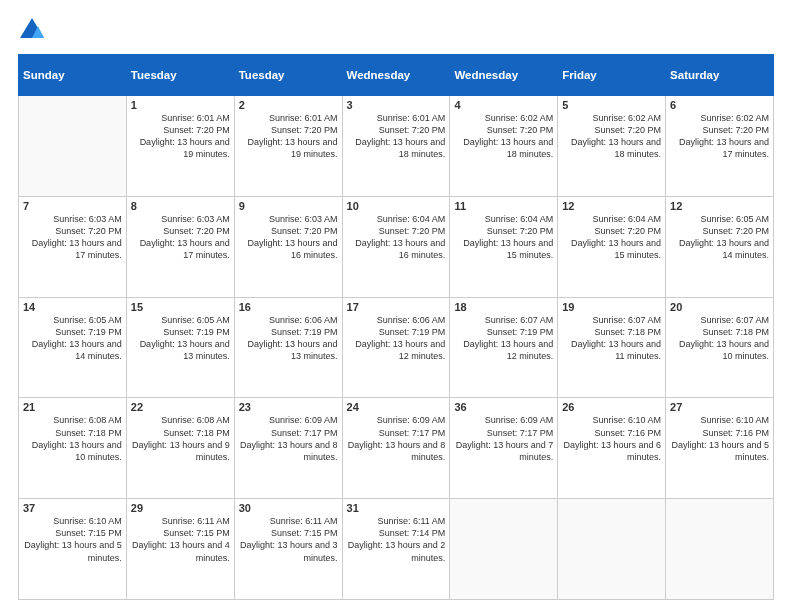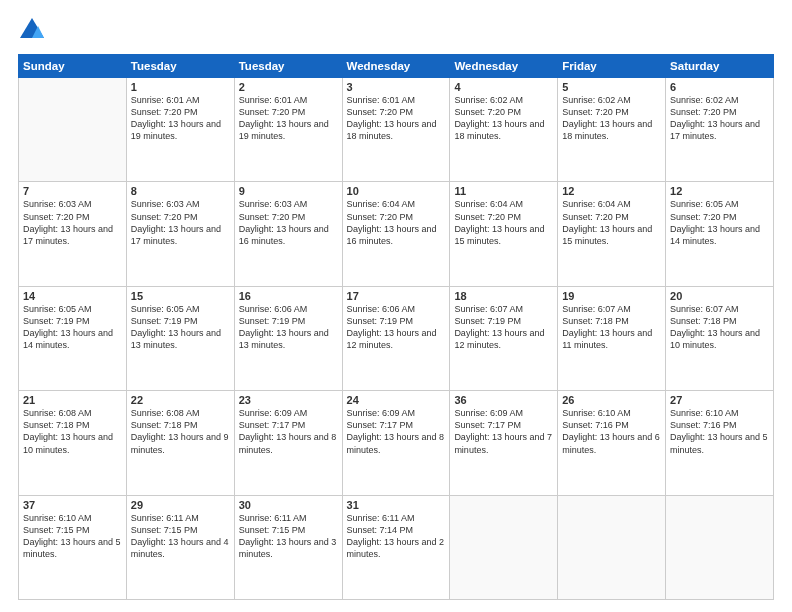--- a/index.html
+++ b/index.html
@@ -65,21 +65,21 @@
       border: 1px solid #ccc;
       border-collapse: collapse;
       width: 100%;
       table-layout: fixed;
     }
     .calendar th {
       background: #1565c0;
       color: #fff;
       font-size: 11.5px;
       font-weight: bold;
-      padding: 5px 4px;
+      padding: 14px 4px;
       text-align: left;
       border: 1px solid #1565c0;
     }
     .calendar td {
       border: 1px solid #ccc;
       vertical-align: top;
       padding: 3px 4px;
       font-size: 9.5px;
       color: #333;
       height: 88px;
@@ -88,20 +88,21 @@
       font-size: 11px;
       font-weight: bold;
       color: #333;
       display: block;
       margin-bottom: 1px;
     }
     .day-info {
       font-size: 9px;
       color: #333;
       line-height: 1.35;
+      text-align: right;
     }
     .empty {
       background: #f9f9f9;
     }
   </style>
 </head>
 <body>
 
 <div class="page">
   <div class="header">

